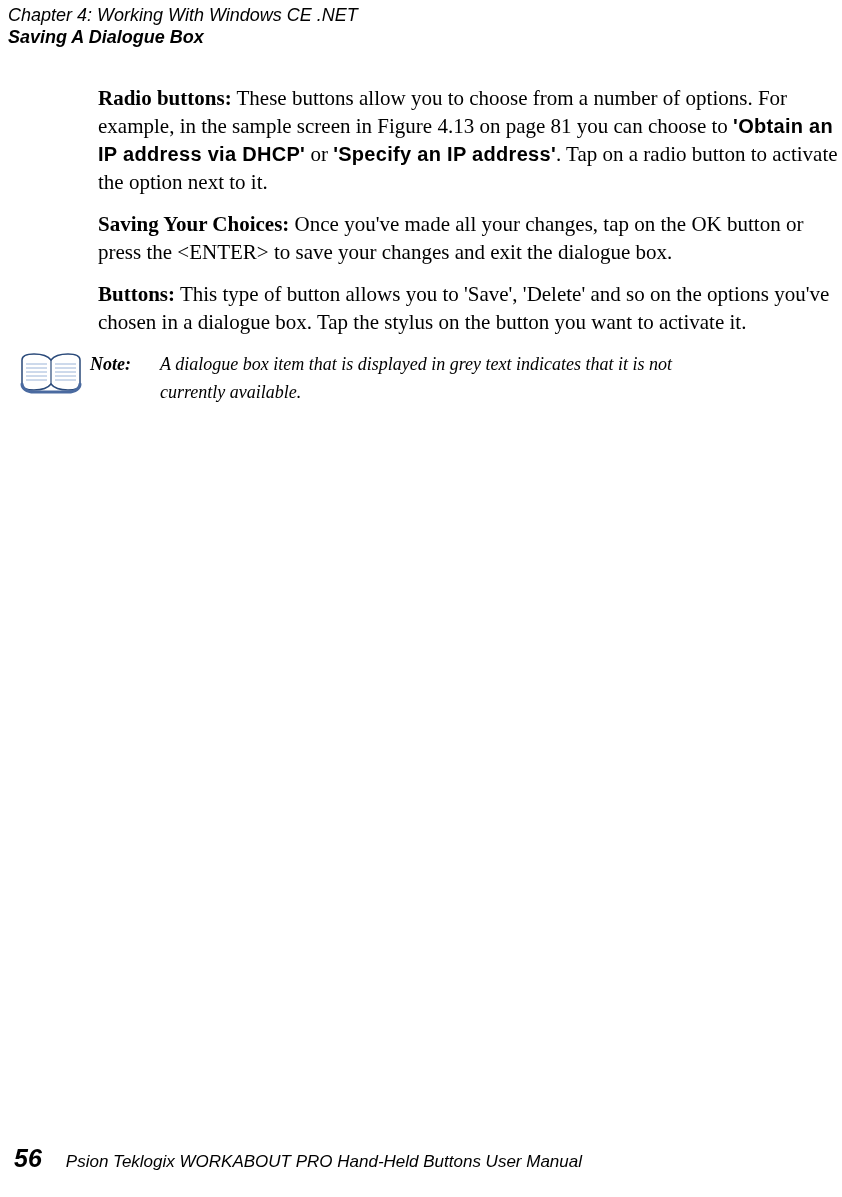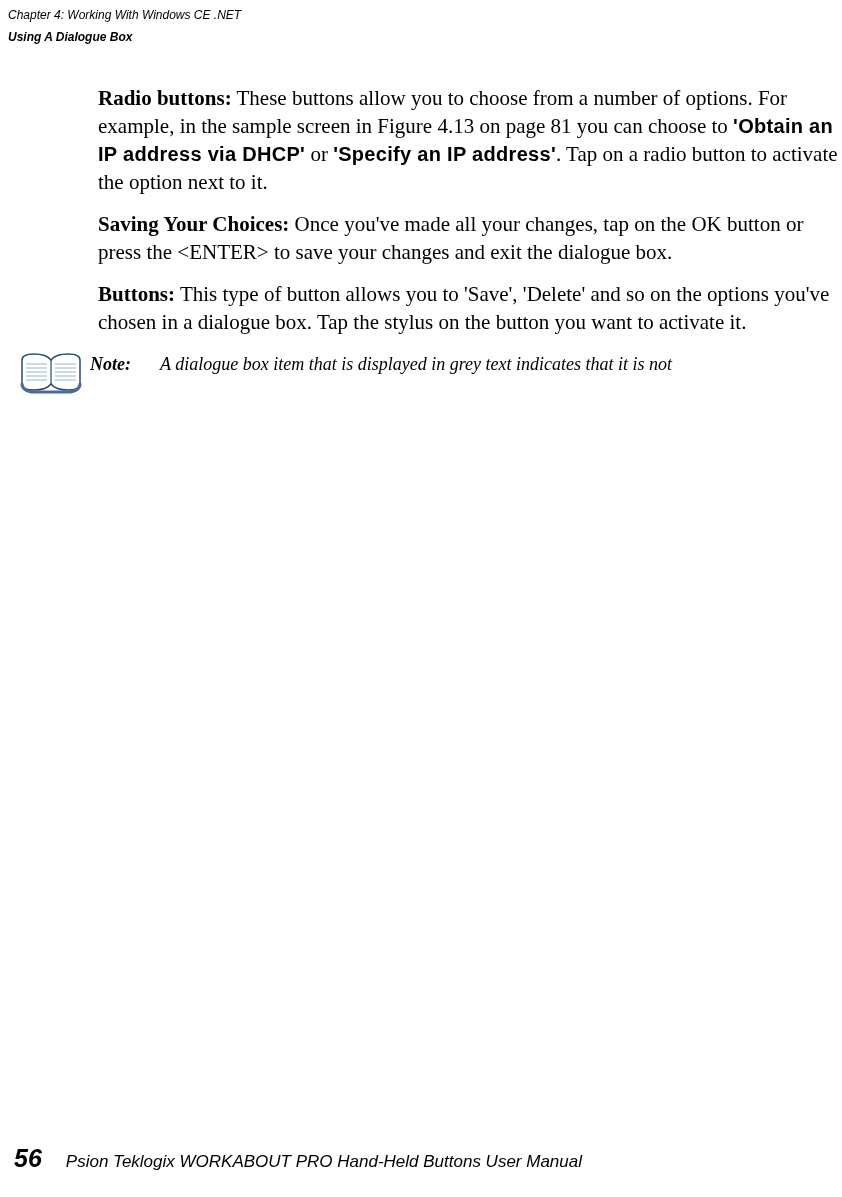--- a/index.html
+++ b/index.html
@@ -18,21 +18,21 @@
     height: 1197px;
     box-sizing: border-box;
     padding: 0 0 0 0;
   }
   .header {
     position: absolute;
     top: 4px;
     left: 8px;
     font-family: Arial, Helvetica, sans-serif;
     font-style: italic;
-    font-size: 12px;
+    font-size: 18px;
     line-height: 22px;
   }
   .header .chapter {
     font-weight: 400;
   }
   .header .section {
     font-weight: 700;
   }
   .content {
     position: absolute;
@@ -106,21 +106,21 @@
     height: 42px;
   }
 </style>
 </head>
 <body>
 
 <div class="page">
 
   <div class="header">
     <div class="chapter">Chapter  4:  Working With Windows CE .NET</div>
-    <div class="section">Using A Dialogue Box</div>
+    <div class="section">Saving A Dialogue Box</div>
   </div>
 
   <div class="content">
 
     <p class="para">
       <span class="label">Radio buttons:</span><span> These buttons allow you to choose from a number of options. For example, in the sample screen in Figure 4.13 on page 81 you can choose to </span><span class="cond">'Obtain an IP address via DHCP'</span><span> or </span><span class="cond">'Specify an IP address'</span><span>. Tap on a radio button to activate the option next to it.</span>
     </p>
 
     <p class="para">
       <span class="label">Saving Your Choices:</span><span> Once you've made all your changes, tap on the OK button or press the &lt;ENTER&gt; to save your changes and exit the dialogue box.</span>
@@ -135,20 +135,21 @@
         <svg class="book-svg" viewBox="0 0 62 42" xmlns="http://www.w3.org/2000/svg">
           <path d="M2 8 C2 4 6 2 14 2 C22 2 28 4 31 8 C34 4 40 2 48 2 C56 2 60 4 60 8 L60 32 C60 36 56 38 48 38 C40 38 34 36 31 32 C28 36 22 38 14 38 C6 38 2 36 2 32 Z" fill="#ffffff" stroke="#2a4a7a" stroke-width="1.5"></path>
           <path d="M31 8 L31 32" stroke="#2a4a7a" stroke-width="1.2"></path>
           <path d="M6 12 L27 12 M6 16 L27 16 M6 20 L27 20 M6 24 L27 24 M6 28 L27 28" stroke="#9bb4d8" stroke-width="1"></path>
           <path d="M35 12 L56 12 M35 16 L56 16 M35 20 L56 20 M35 24 L56 24 M35 28 L56 28" stroke="#9bb4d8" stroke-width="1"></path>
           <path d="M2 32 C2 36 6 40 14 40 L48 40 C56 40 60 36 60 32" fill="none" stroke="#4a6aa0" stroke-width="3" stroke-linecap="round"></path>
         </svg>
       </div>
       <div class="note-text">
         <span class="note-label">Note:</span><span class="note-body">A dialogue box item that is displayed in grey text indicates that it is not</span>
+        <span class="note-indent">currently available.</span>
       </div>
     </div>
 
   </div>
 
   <div class="footer">
     <span class="pagenum">56</span><span>Psion Teklogix WORKABOUT PRO Hand-Held Buttons User Manual</span>
   </div>
 
 </div>

